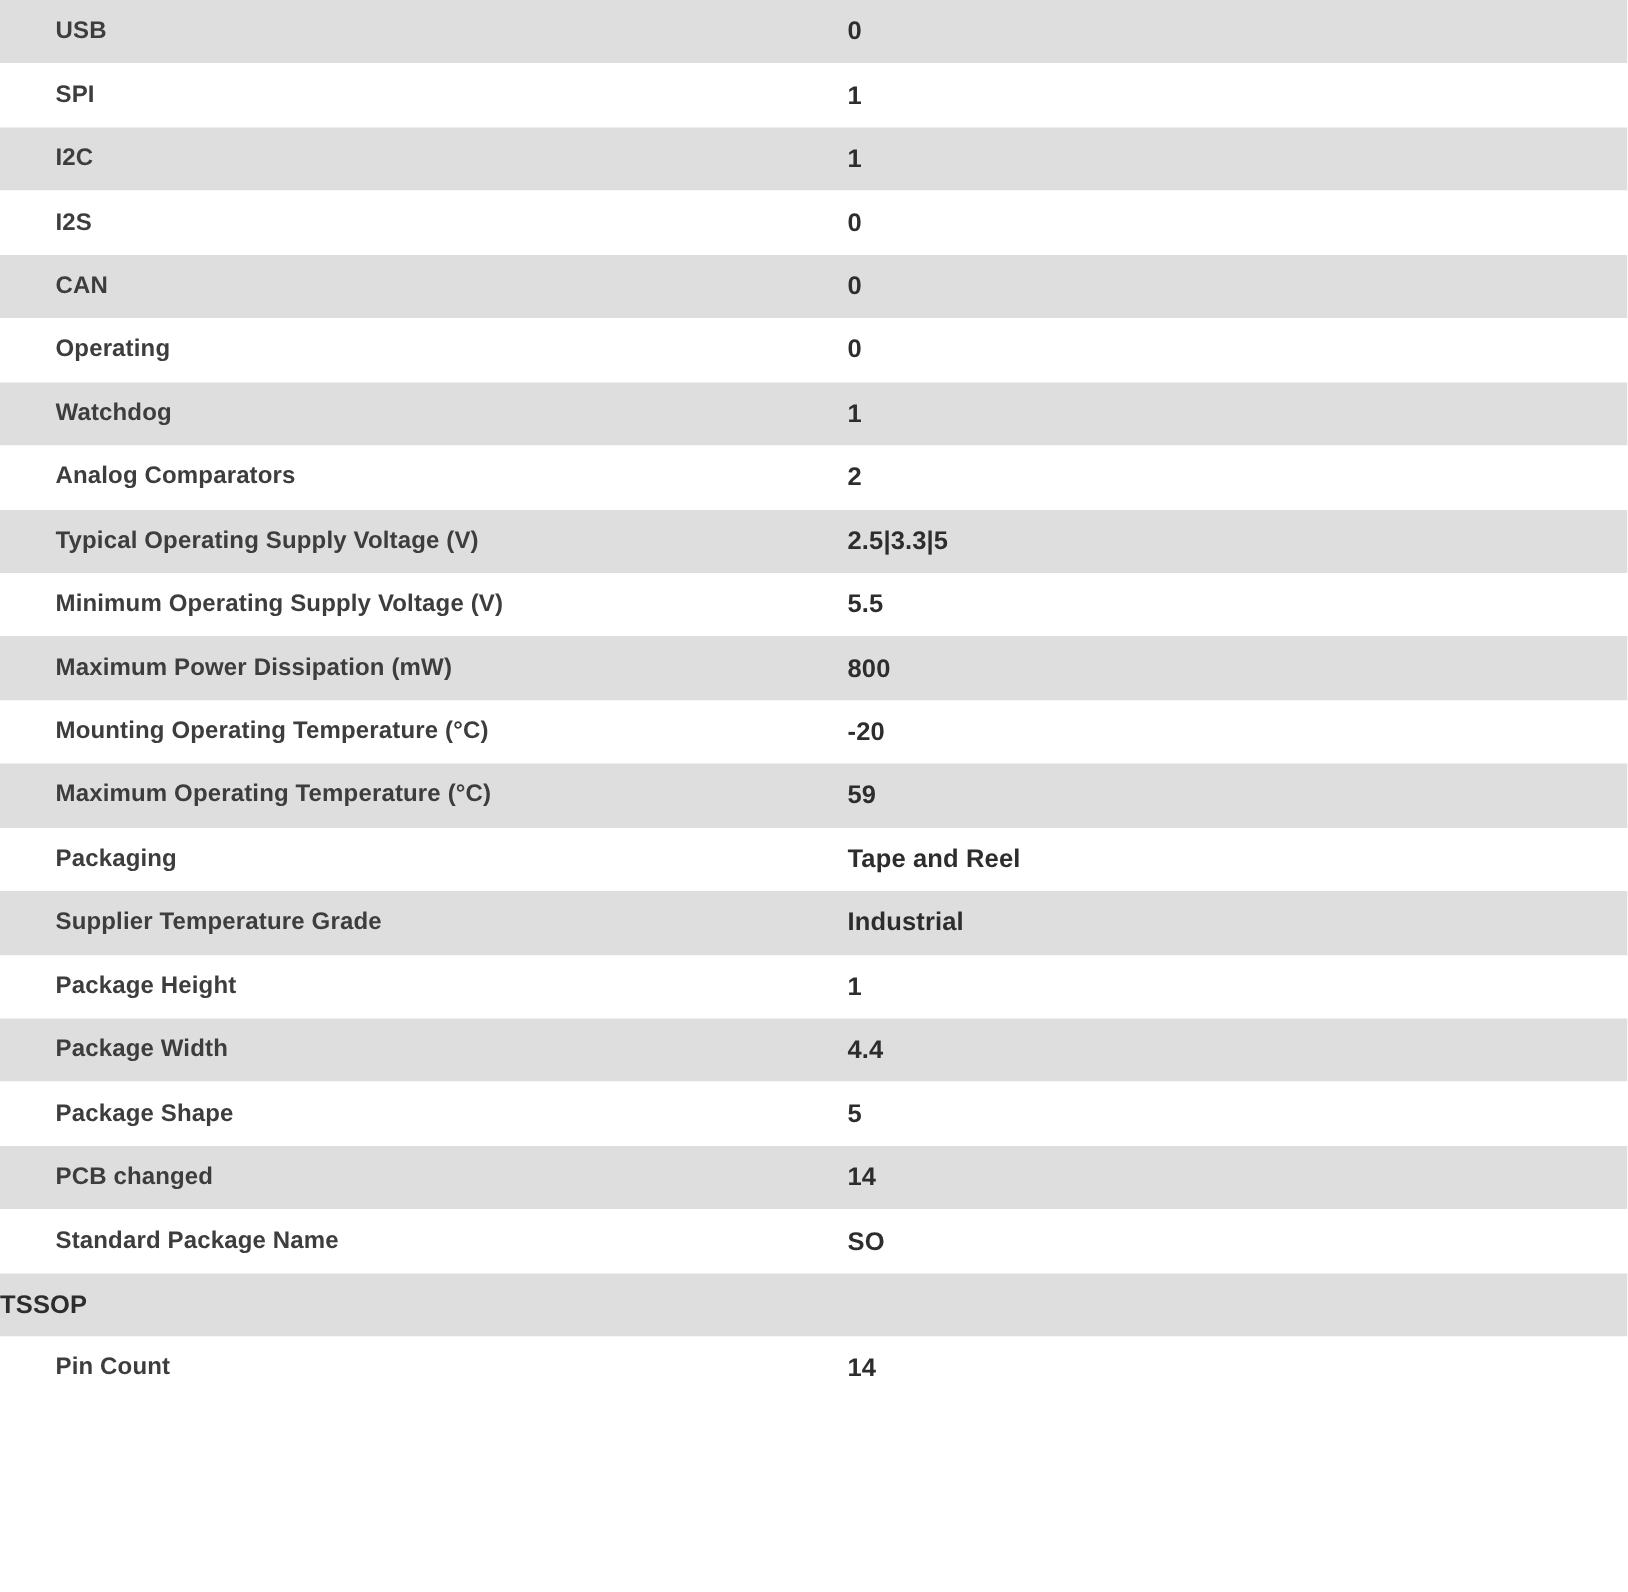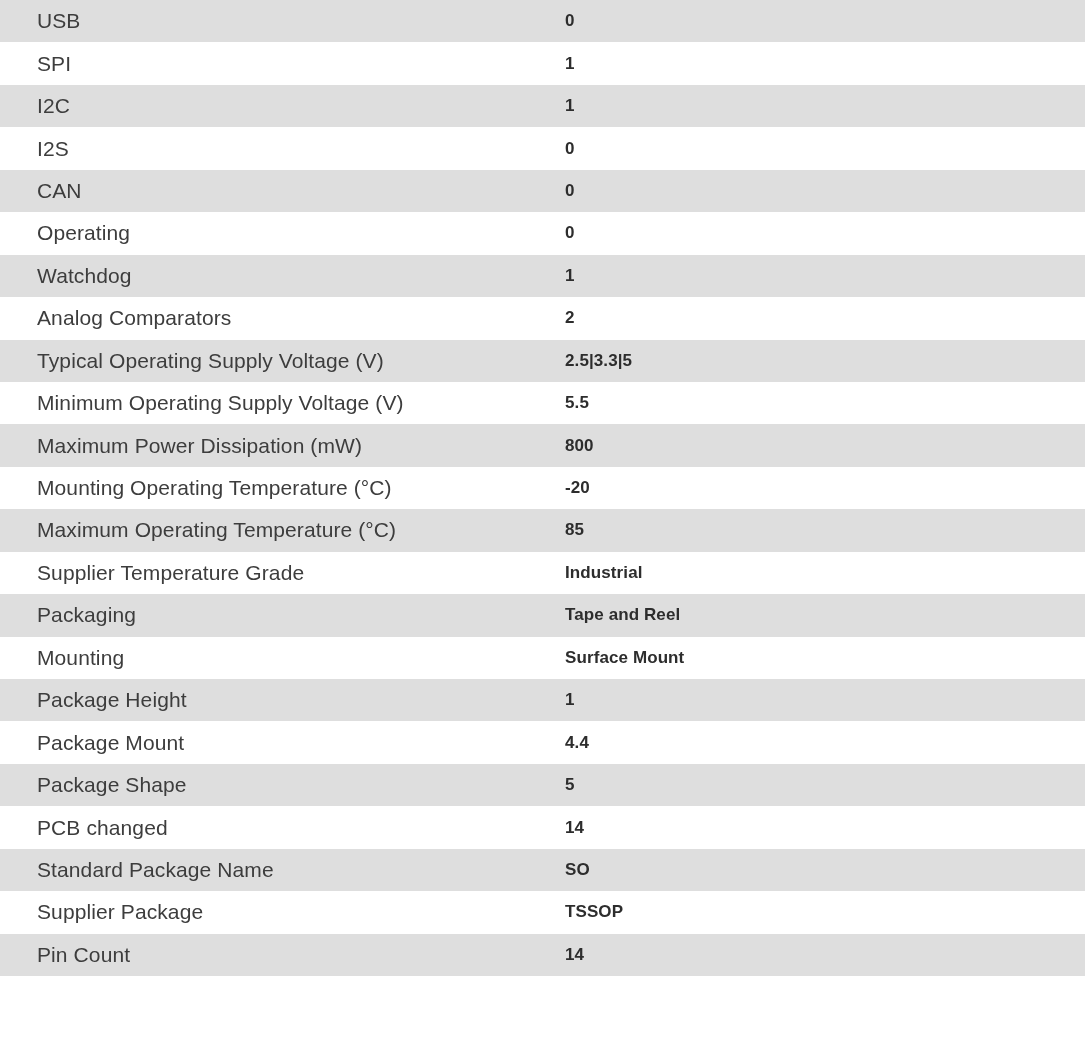--- a/index.html
+++ b/index.html
@@ -25,22 +25,22 @@
     height: 42.44px;
     width: 100%;
     background: var(--alt);
   }
   .row:nth-child(odd) {
     background: var(--stripe);
   }
   .cell-label {
     width: 528px;
     margin-left: 37px;
-    font-size: 21px;
-    font-weight: 400;
+    font-size: 16px;
+    font-weight: 700;
     color: var(--label);
     letter-spacing: 0.1px;
     white-space: nowrap;
     overflow: hidden;
   }
   .cell-value {
     flex: 1;
     font-size: 17px;
     font-weight: 700;
     color: var(--value);
@@ -109,65 +109,60 @@
     <div class="cell-value">800</div>
   </div>
 
   <div class="row">
     <div class="cell-label">Mounting Operating Temperature (°C)</div>
     <div class="cell-value">-20</div>
   </div>
 
   <div class="row">
     <div class="cell-label">Maximum Operating Temperature (°C)</div>
-    <div class="cell-value">85</div>
-  </div>
-
-  <div class="row">
-    <div class="cell-label">Supplier Temperature Grade</div>
-    <div class="cell-value">Industrial</div>
+    <div class="cell-value">59</div>
   </div>
 
   <div class="row">
     <div class="cell-label">Packaging</div>
     <div class="cell-value">Tape and Reel</div>
   </div>
 
   <div class="row">
-    <div class="cell-label">Mounting</div>
-    <div class="cell-value">Surface Mount</div>
+    <div class="cell-label">Supplier Temperature Grade</div>
+    <div class="cell-value">Industrial</div>
   </div>
+
 
   <div class="row">
     <div class="cell-label">Package Height</div>
     <div class="cell-value">1</div>
   </div>
 
   <div class="row">
-    <div class="cell-label">Package Mount</div>
+    <div class="cell-label">Package Width</div>
     <div class="cell-value">4.4</div>
   </div>
 
   <div class="row">
     <div class="cell-label">Package Shape</div>
     <div class="cell-value">5</div>
   </div>
 
   <div class="row">
     <div class="cell-label">PCB changed</div>
     <div class="cell-value">14</div>
   </div>
 
   <div class="row">
     <div class="cell-label">Standard Package Name</div>
     <div class="cell-value">SO</div>
   </div>
 
   <div class="row">
-    <div class="cell-label">Supplier Package</div>
     <div class="cell-value">TSSOP</div>
   </div>
 
   <div class="row">
     <div class="cell-label">Pin Count</div>
     <div class="cell-value">14</div>
   </div>
 
 </main>
 

